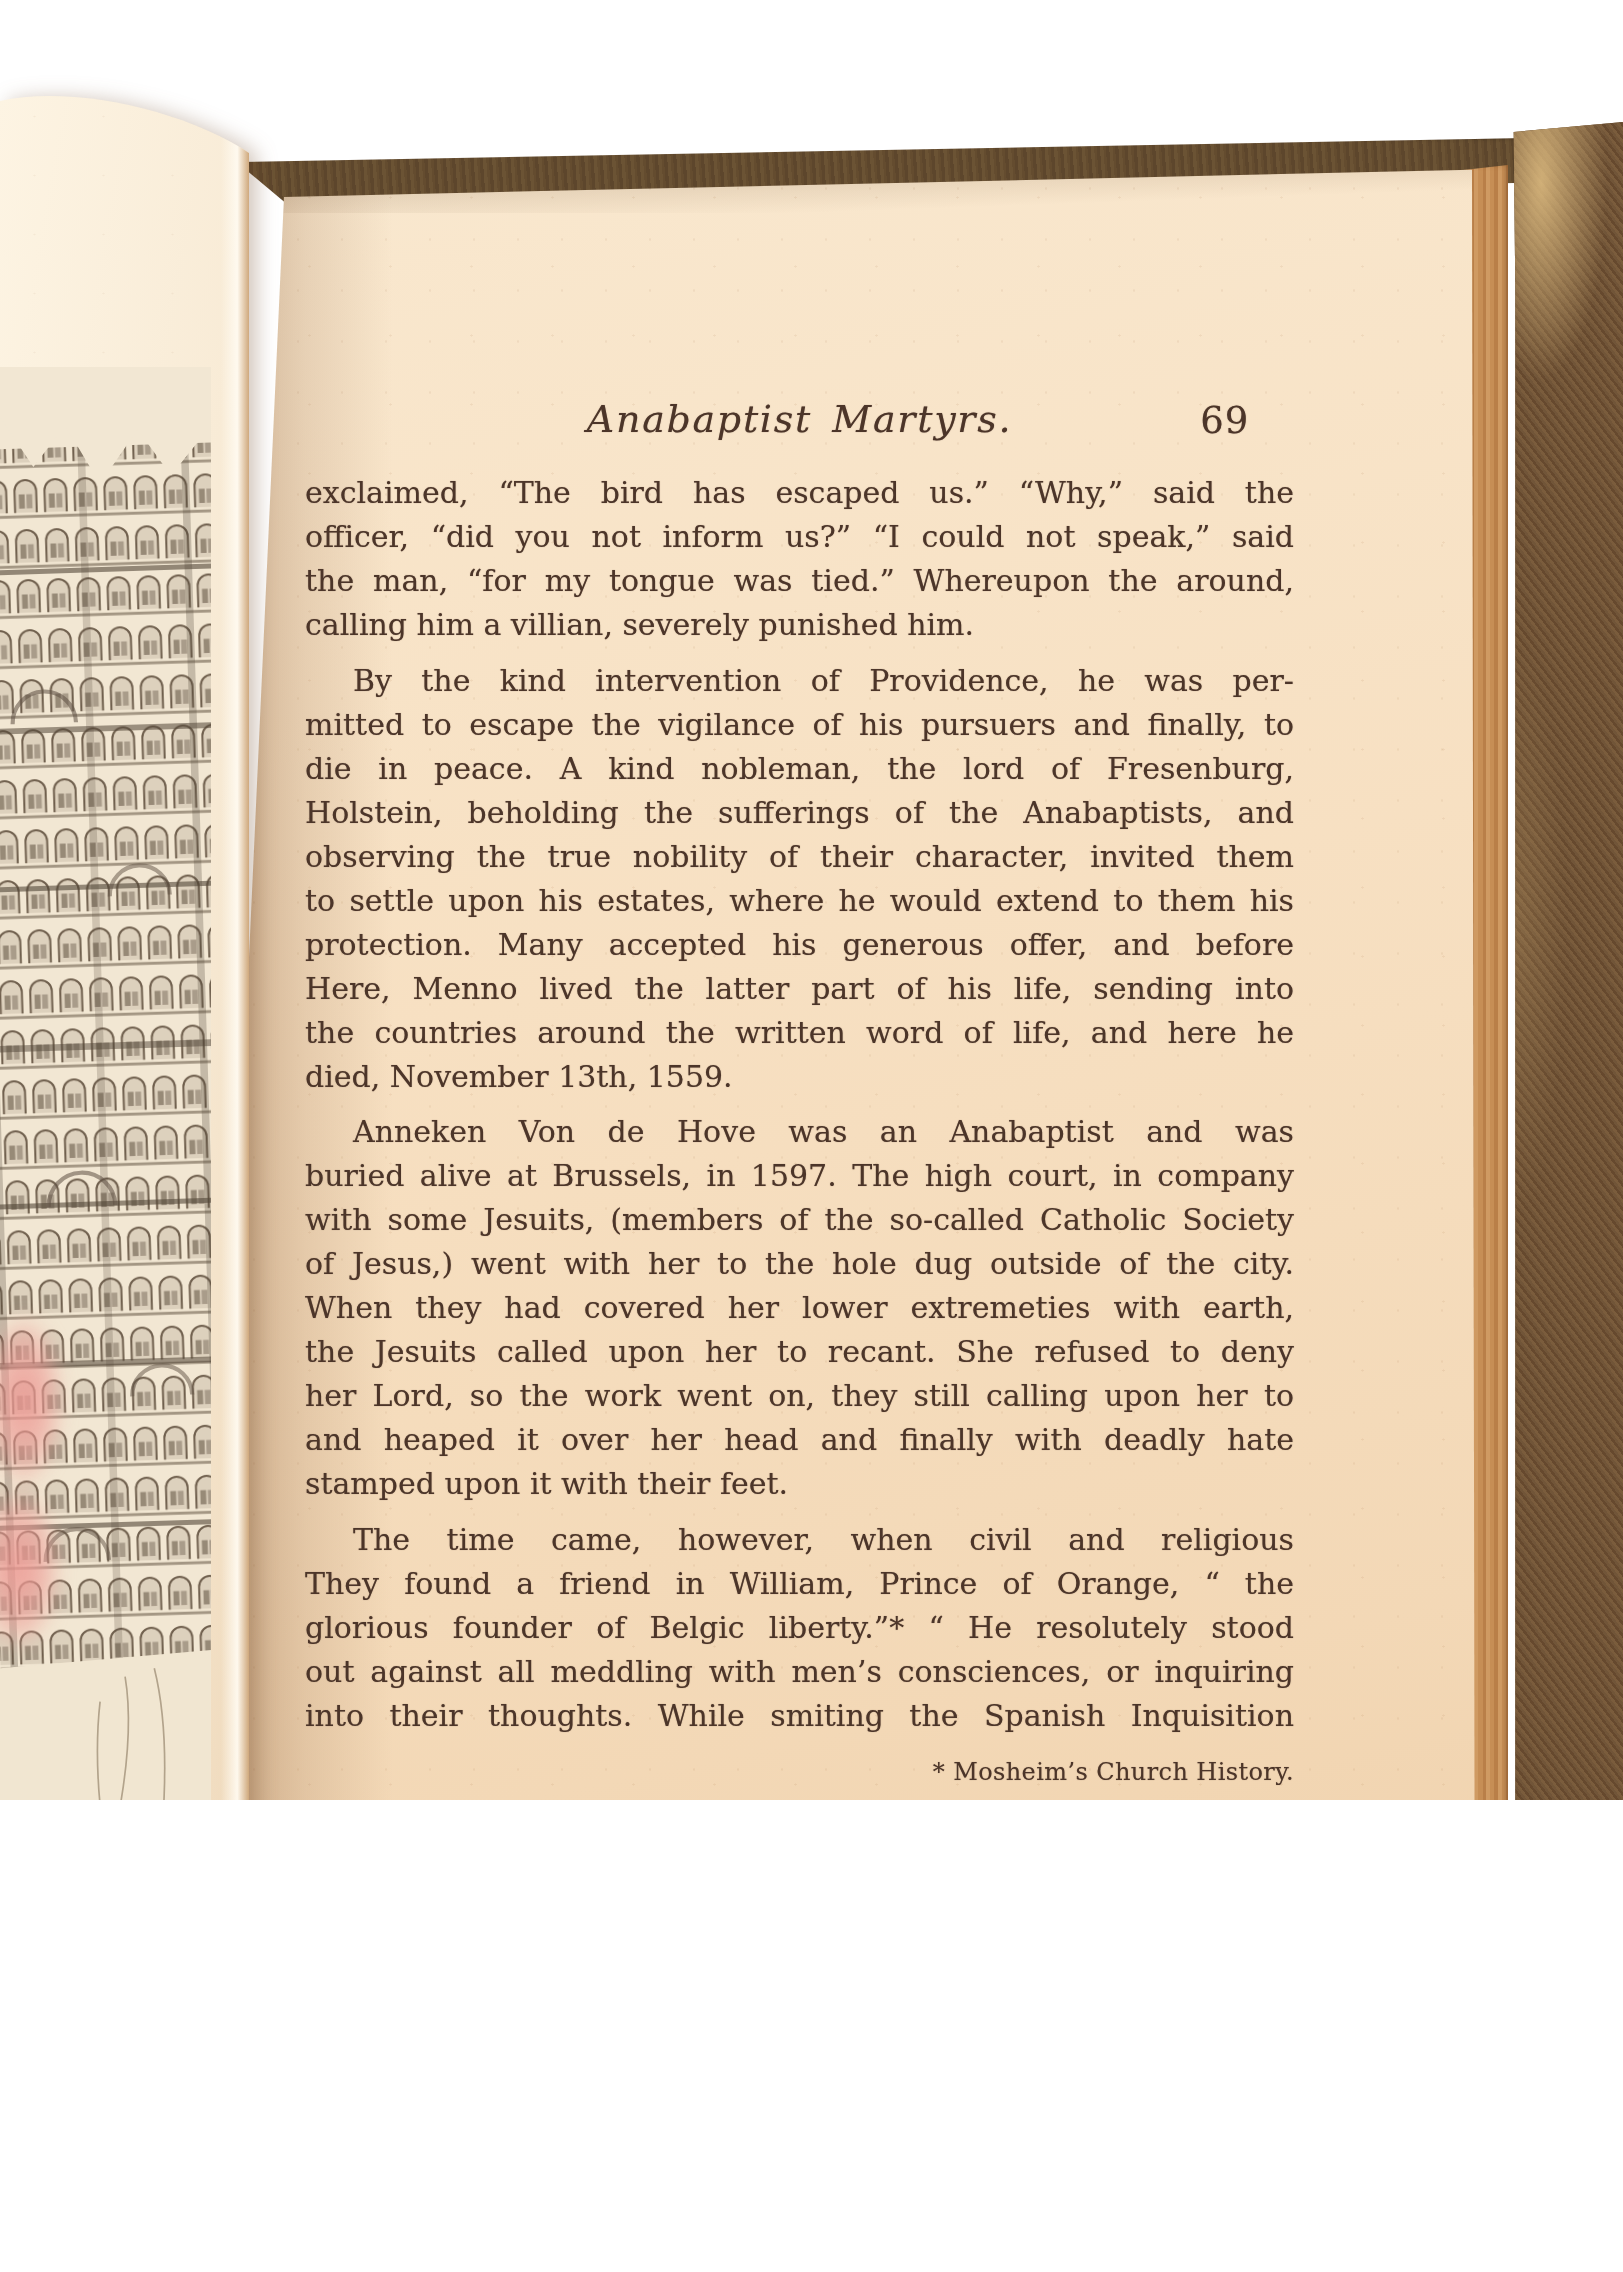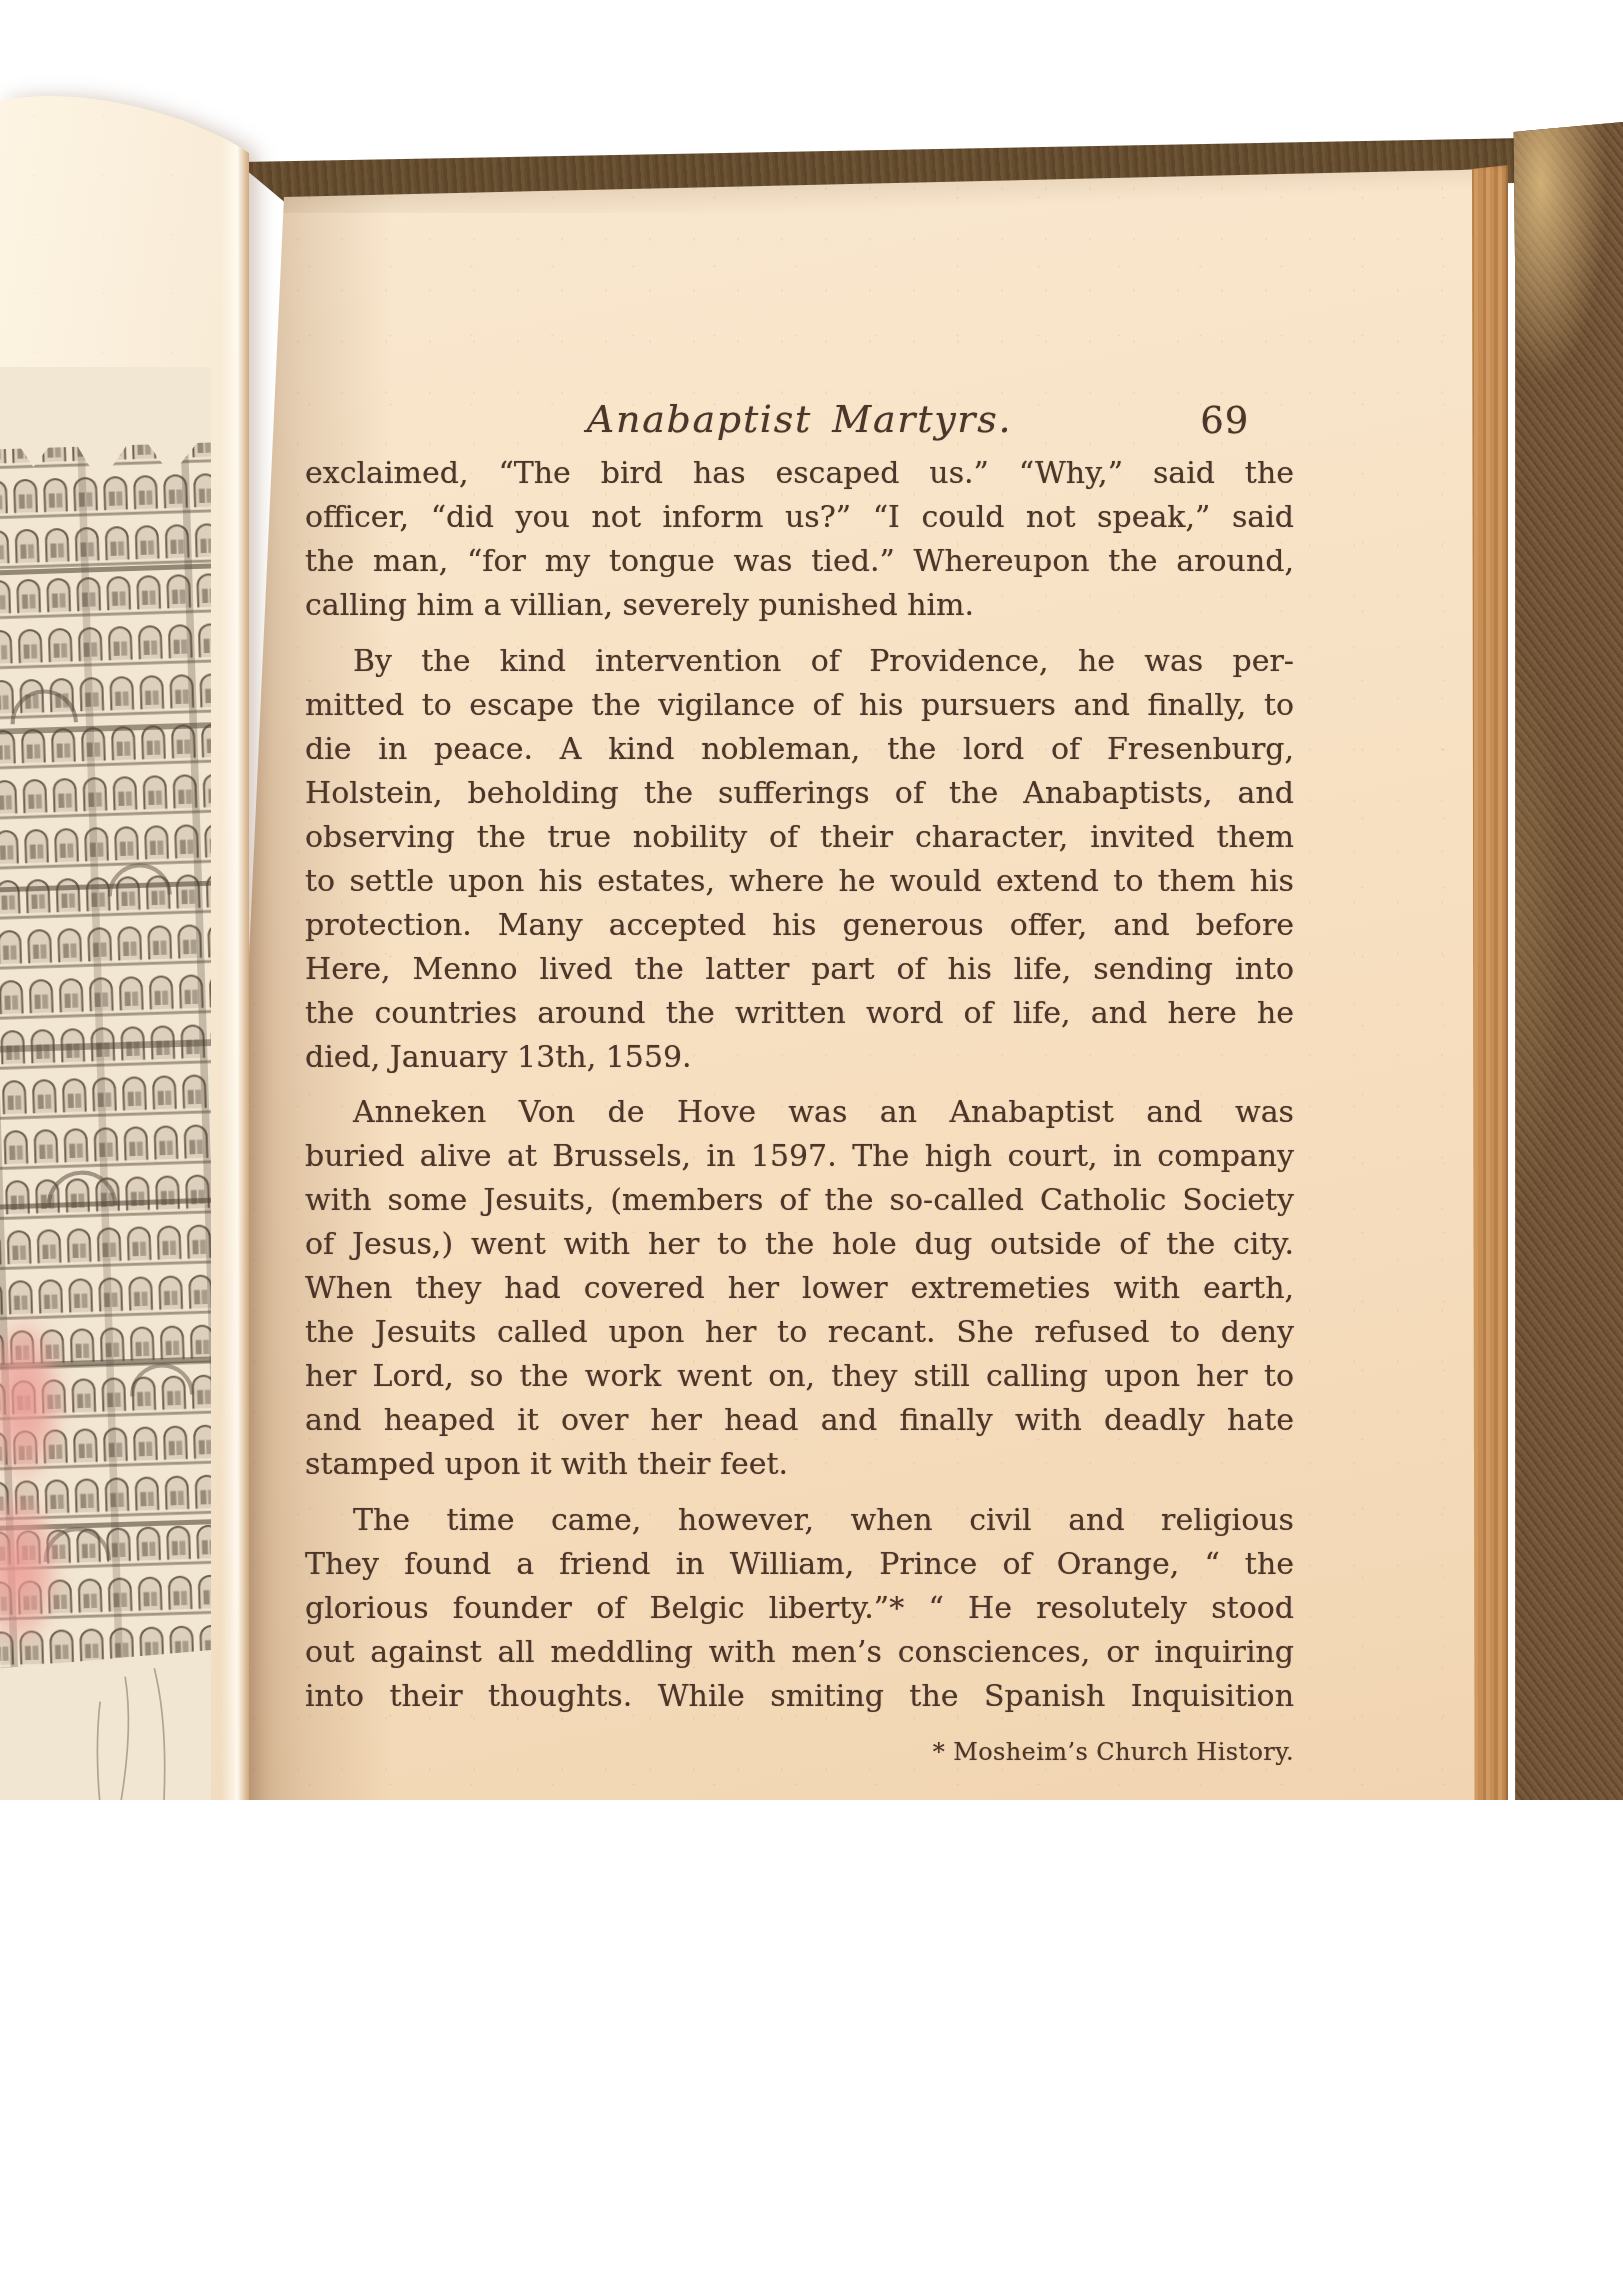--- a/index.html
+++ b/index.html
@@ -41,21 +41,21 @@
     background:linear-gradient(178deg,rgba(90,60,30,.25),rgba(90,60,30,0) 75%);}
   .page-bottom-line{position:absolute;left:8.3px;bottom:10px;width:1276px;height:11.7px;
     background:linear-gradient(180deg,rgba(0,0,0,0),rgba(150,105,60,.35));transform:rotate(-1deg);}
 
   
   .running-head{position:absolute;left:117px;top:234px;width:989px;text-align:center;
     font-style:italic;font-size:38px;letter-spacing:1.7px;word-spacing:6.7px;color:var(--ink,#4c3529);
     text-shadow:0 0 1px rgba(76,53,41,.55);}
   .page-number{position:absolute;right:45px;top:1.7px;font-style:normal;font-size:37px;
     letter-spacing:0.8px;}
-  .body-text{position:absolute;left:117px;top:288px;width:989px;color:var(--ink,#4c3529);
+  .body-text{position:absolute;left:117px;top:308px;width:989px;color:var(--ink,#4c3529);
     text-shadow:0 0 1px rgba(76,53,41,.5);}
   .para{margin-top:11.7px;}
   .para:first-child{margin-top:0;}
   .line{height:44px;line-height:44px;font-size:30px;text-align:justify;text-align-last:justify;}
   .line.no-just{text-align-last:left;}
   .line.first{padding-left:48px;}
   .footnote{margin-top:20px;padding-left:37px;font-size:24px;letter-spacing:0.4px;text-align:right;}
 
   
   .leaf-wrap{position:absolute;left:0;top:87px;width:249px;height:2144px;
@@ -105,21 +105,21 @@
         <div class="para">
           <div class="line first">By the kind intervention of Providence, he was per-</div>
           <div class="line">mitted to escape the vigilance of his pursuers and finally, to</div>
           <div class="line">die in peace. A kind nobleman, the lord of Fresenburg,</div>
           <div class="line">Holstein, beholding the sufferings of the Anabaptists, and</div>
           <div class="line">observing the true nobility of their character, invited them</div>
           <div class="line">to settle upon his estates, where he would extend to them his</div>
           <div class="line">protection. Many accepted his generous offer, and before</div>
           <div class="line">Here, Menno lived the latter part of his life, sending into</div>
           <div class="line">the countries around the written word of life, and here he</div>
-          <div class="line no-just">died, January 13th, 1559.</div>
+          <div class="line no-just">died, November 13th, 1559.</div>
         </div>
         <div class="para">
           <div class="line first">Anneken Von de Hove was an Anabaptist and was</div>
           <div class="line">buried alive at Brussels, in 1597. The high court, in company</div>
           <div class="line">with some Jesuits, (members of the so-called Catholic Society</div>
           <div class="line">of Jesus,) went with her to the hole dug outside of the city.</div>
           <div class="line">When they had covered her lower extremeties with earth,</div>
           <div class="line">the Jesuits called upon her to recant. She refused to deny</div>
           <div class="line">her Lord, so the work went on, they still calling upon her to</div>
           <div class="line">and heaped it over her head and finally with deadly hate</div>

